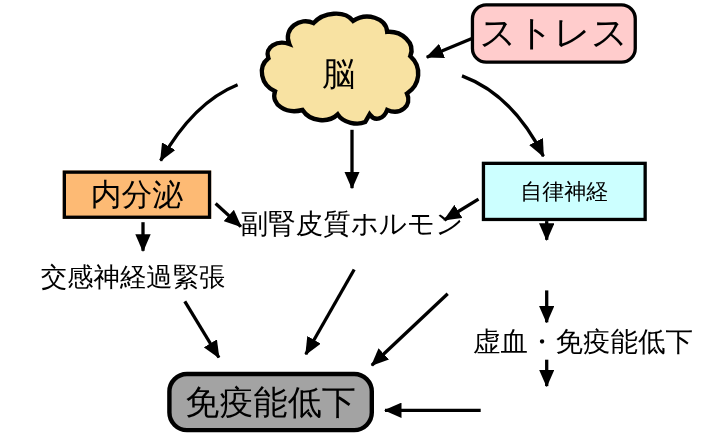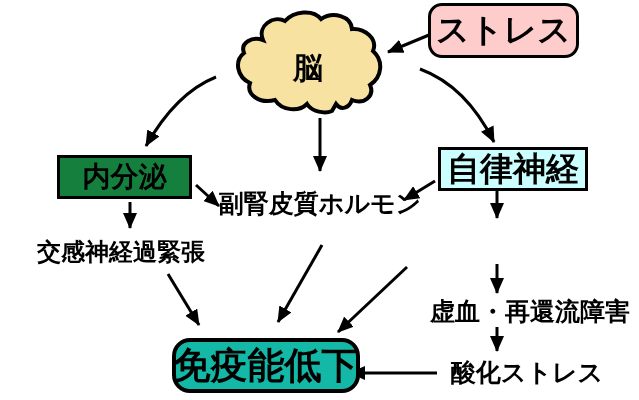--- a/index.html
+++ b/index.html
@@ -1,28 +1,28 @@
 <!DOCTYPE html>
 <html><head>
 <meta charset="utf-8">
 <style>
   html,body{margin:0;padding:0;background:#fff;}
   .stage{
     position:relative;width:639px;height:400px;background:#FFFFFF;overflow:hidden;
-    font-family:"DejaVu Sans",sans-serif;font-weight:bold;color:#000;
+    font-family:"DejaVu Sans",sans-serif;font-weight:normal;color:#000;
   }
   .stage svg{position:absolute;left:0;top:0;}
   .box{
     position:absolute;display:flex;align-items:center;justify-content:center;
     box-sizing:border-box;background:#fff;border:3px solid #000;white-space:nowrap;
   }
   #stress-box{left:428px;top:3px;width:151px;height:55px;background:#FFCCCC;border-radius:14px;font-size:33px;}
-  #endocrine-box{left:57px;top:155px;width:135px;height:44px;background:#15803d;font-size:28px;}
-  #autonomic-box{left:438px;top:147px;width:150px;height:44px;background:#CCFFFF;font-size:33px;}
-  #immune-box{left:152px;top:338px;width:188px;height:55px;background:#14b8a6;border-width:4px;border-radius:18px;font-size:37px;margin-left:20px;}
+  #endocrine-box{left:57px;top:155px;width:135px;height:44px;background:#fdba74;font-size:28px;}
+  #autonomic-box{left:438px;top:147px;width:150px;height:54px;background:#CCFFFF;font-size:20px;}
+  #immune-box{left:152px;top:338px;width:188px;height:55px;background:#a3a3a3;border-width:4px;border-radius:18px;font-size:31px;}
   .label{position:absolute;white-space:nowrap;transform:translate(-50%,-50%);}
   #brain-label{left:308px;top:68px;font-size:30px;}
   #disorders-label{left:320px;top:203px;font-size:25px;line-height:29px;text-align:center;}
   #adrenal-label{left:121px;top:252px;font-size:24px;}
   #sympathetic-label{left:528px;top:241px;font-size:26px;letter-spacing:1px;}
   #ischemia-label{left:530px;top:311px;font-size:25px;}
   #oxidative-label{left:527px;top:372px;font-size:25px;}
   path.arrow{fill:none;stroke:#000;stroke-width:3;}
 </style>
 </head>
@@ -72,16 +72,15 @@
     <span>免疫能低下</span>
   </div>
 
   <div class="label" id="brain-label">脳</div>
 
   <div class="label" id="disorders-label">
     <div>副腎皮質ホルモン</div>
   </div>
 
   <div class="label" id="adrenal-label">交感神経過緊張</div>
-  <div class="label" id="ischemia-label">虚血・再還流障害</div>
-  <div class="label" id="oxidative-label">酸化ストレス</div>
+  <div class="label" id="ischemia-label">虚血・免疫能低下</div>
 
 </div>
 
 </body></html>

